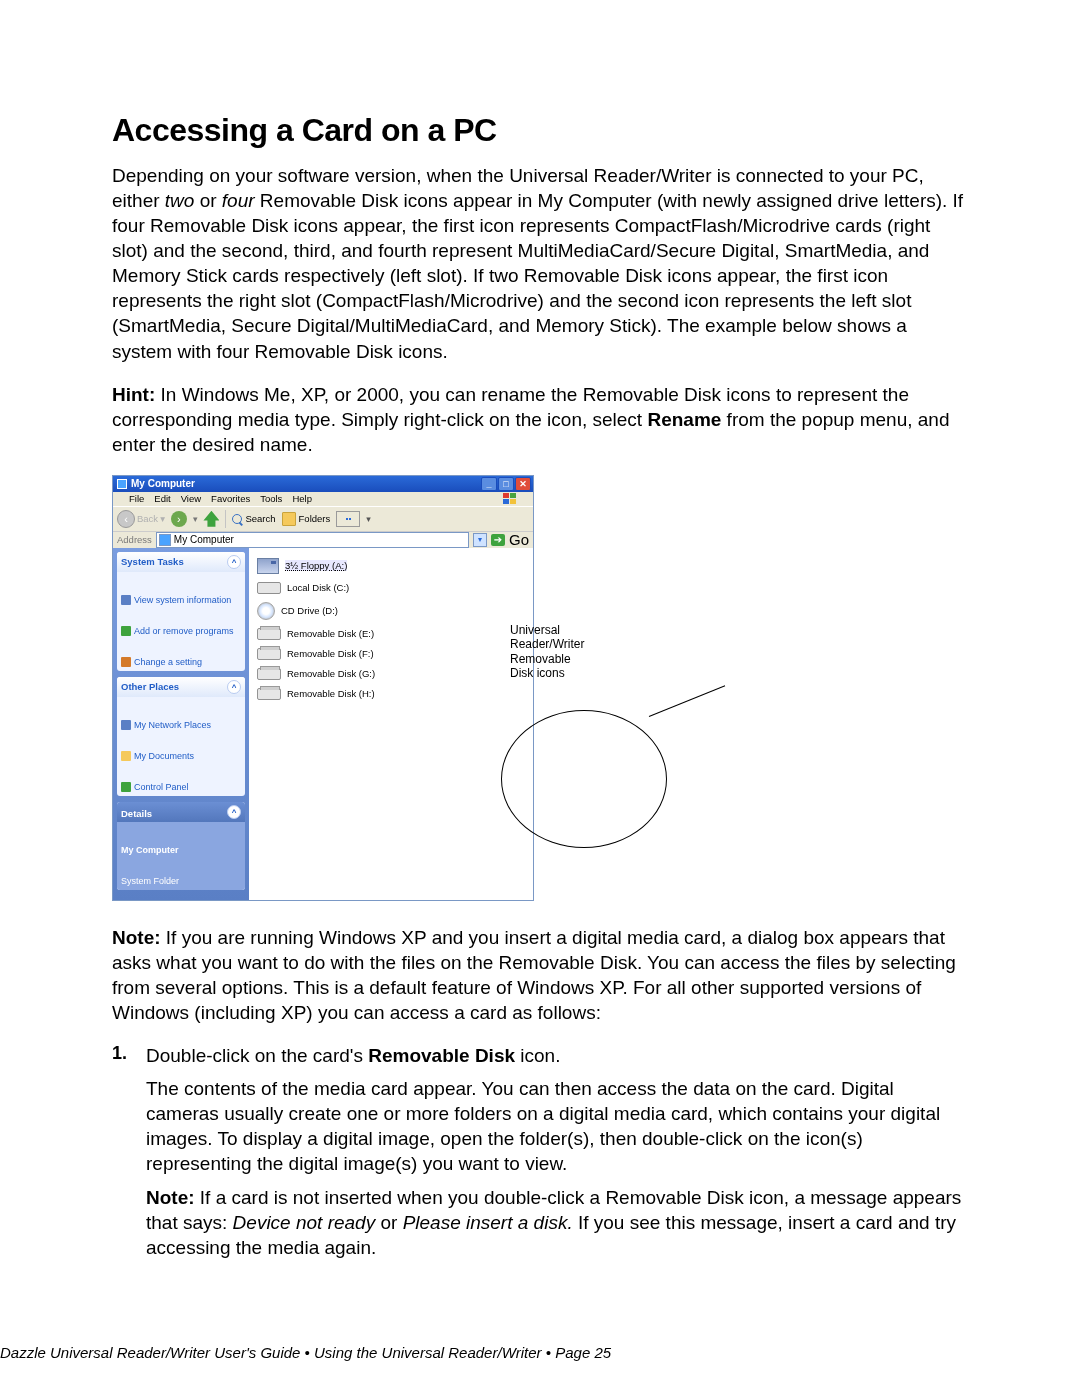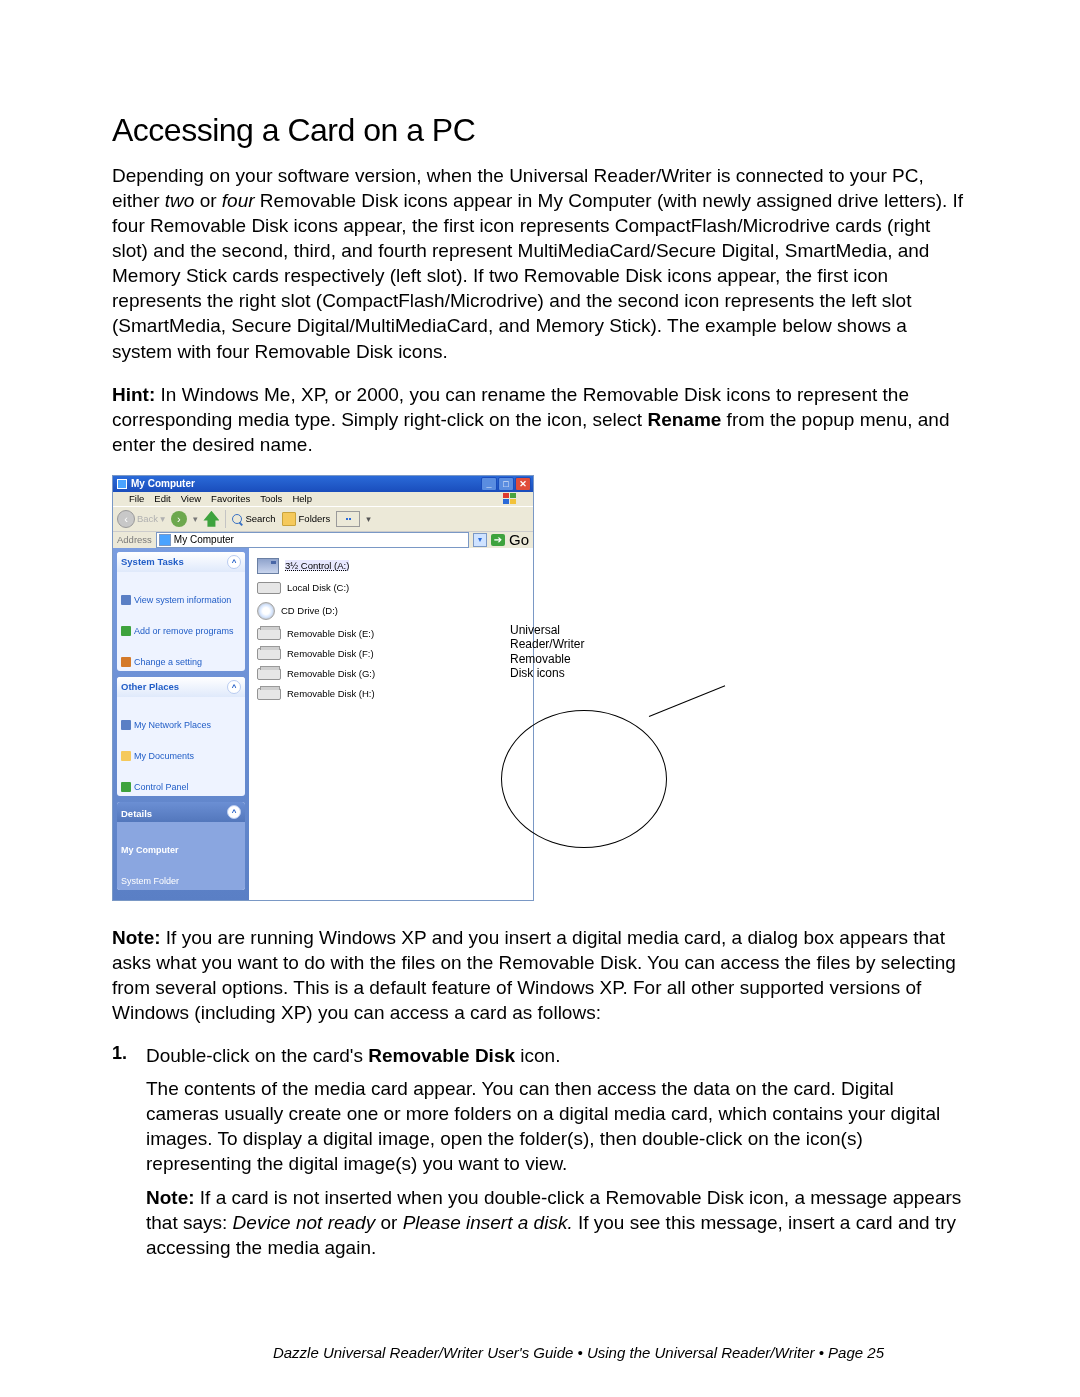--- a/index.html
+++ b/index.html
@@ -11,21 +11,21 @@
   .page {
     width: 1080px;
     min-height: 1397px;
     margin: 0 auto;
     position: relative;
     padding: 112px 110px 0 112px;
     box-sizing: border-box;
   }
   h1.title {
     font-family: "Arial Black", Arial, sans-serif;
-    font-weight: 400;
+    font-weight: 700;
     font-size: 32px;
     margin: 0 0 14px 0;
     letter-spacing: -0.5px;
   }
   p.body {
     font-size: 19px;
     line-height: 1.32;
     margin: 0 0 18px 0;
   }
   .italic { font-style: italic; }
@@ -121,21 +121,21 @@
   .anno{ position:absolute; left:398px; top:148px; font-size:12px; line-height:1.2; text-align:left;}
 
   
   .olwrap{ padding-left: 0;}
   .olitem{ display:flex; margin-bottom:12px;}
   .olnum{ font-family:"Arial Black",Arial; font-weight:900; font-size:18px; width:34px; flex-shrink:0;}
   .olbody{ font-size:19px; line-height:1.32;}
   .olpara{ margin:8px 0 0 0;}
 
   
-  .footer{ position:absolute; bottom:36px; left:0; width:884px; text-align:right; font-style:italic; font-size:15px;}
+  .footer{ position:absolute; bottom:36px; left:0; width:884px; text-align:left; font-style:italic; font-size:15px;}
 </style>
 </head>
 <body>
 
 <div class="page">
 
   <h1 class="title">Accessing a Card on a PC</h1>
 
   <p class="body">
     <span>Depending on your software version, when the Universal Reader/Writer is connected to your PC, either </span><span class="italic">two</span><span> or </span><span class="italic">four</span><span> Removable Disk icons appear in My Computer (with newly assigned drive letters). If four Removable Disk icons appear, the first icon represents CompactFlash/Microdrive cards (right slot) and the second, third, and fourth represent MultiMediaCard/Secure Digital, SmartMedia, and Memory Stick cards respectively (left slot). If two Removable Disk icons appear, the first icon represents the right slot (CompactFlash/Microdrive) and the second icon represents the left slot (SmartMedia, Secure Digital/MultiMediaCard, and Memory Stick). The example below shows a system with four Removable Disk icons.</span>
@@ -252,21 +252,21 @@
                 </div>
               <div class="sg-item">
                   <span>System Folder</span>
                 </div>
             </div>
           </div>
         </div>
         <div class="mainpane">
           <div class="drive floppy-sel">
               <span class="dicon i-floppy"></span>
-              <span class="dlabel">3½ Control (A:)</span>
+              <span class="dlabel">3½ Floppy (A:)</span>
             </div>
           <div class="drive">
               <span class="dicon i-hdd"></span>
               <span class="dlabel">Local Disk (C:)</span>
             </div>
           <div class="drive">
               <span class="dicon i-cd"></span>
               <span class="dlabel">CD Drive (D:)</span>
             </div>
           <div class="drive">

